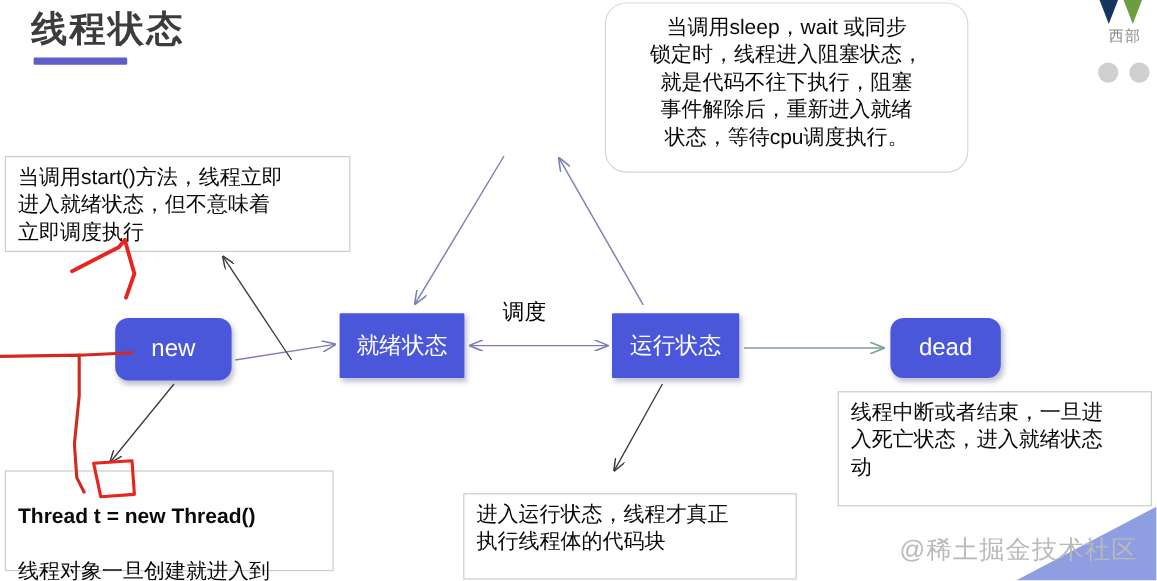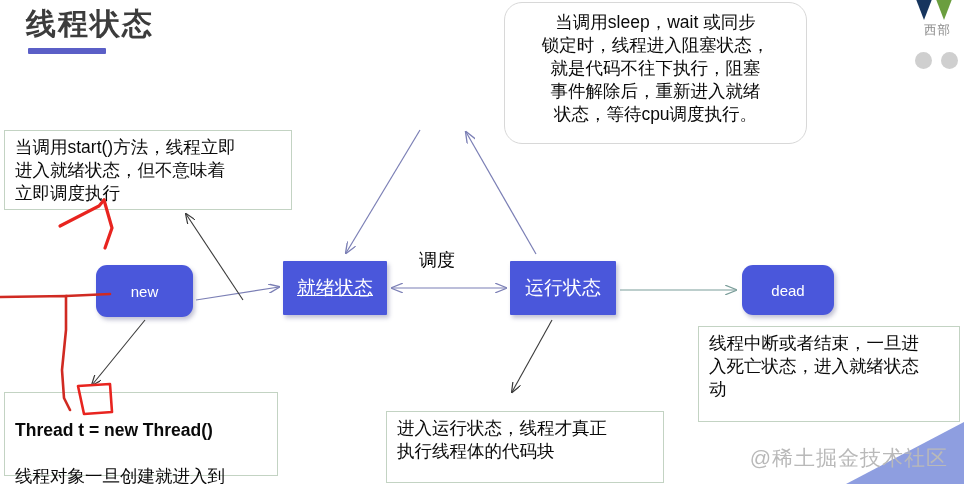--- a/index.html
+++ b/index.html
@@ -47,21 +47,21 @@
     display: flex;
     align-items: center;
     justify-content: center;
     font-size: 19px;
     box-shadow: 2px 3px 4px rgba(120,120,160,0.45);
     box-sizing: border-box;
     white-space: nowrap;
   }
   .state-box.rect { border-radius: 1px; }
   .state-box.round { border-radius: 11px; }
-  .state-box.latin { font-size: 15px; }
+  .state-box.latin { font-size: 20px; }
 
   
   .note {
     position: absolute;
     box-sizing: border-box;
     background: #ffffff;
     color: #0a0a0a;
     font-size: 17.5px;
     line-height: 1.32;
     padding: 5px 8px 24px 10px;
@@ -178,21 +178,21 @@
 动</div>
 
   <div class="note sq" style="left:4px; top:392px; width:274px; height:84px; padding-top:3px;">
     <span class="bold-line">Thread t = new Thread()</span>
     <span>线程对象一旦创建就进入到
 了新生状态</span>
   </div>
 
   <div class="state-box round latin" style="left:96px; top:265px; width:97px; height:52px;">new</div>
 
-  <div class="state-box rect" style="left:283px; top:261px; width:104px; height:54px;text-decoration:underline;">就绪状态</div>
+  <div class="state-box rect" style="left:283px; top:261px; width:104px; height:54px;">就绪状态</div>
 
   <div class="state-box rect" style="left:510px; top:261px; width:106px; height:54px;">运行状态</div>
 
 
   <div class="state-box round latin" style="left:742px; top:265px; width:92px; height:50px;">dead</div>
 
   <div style="position:absolute; left:419px; top:248px; font-size:18px; color:#000000;">调度</div>
 
   <svg id="arrows">
     <defs>

